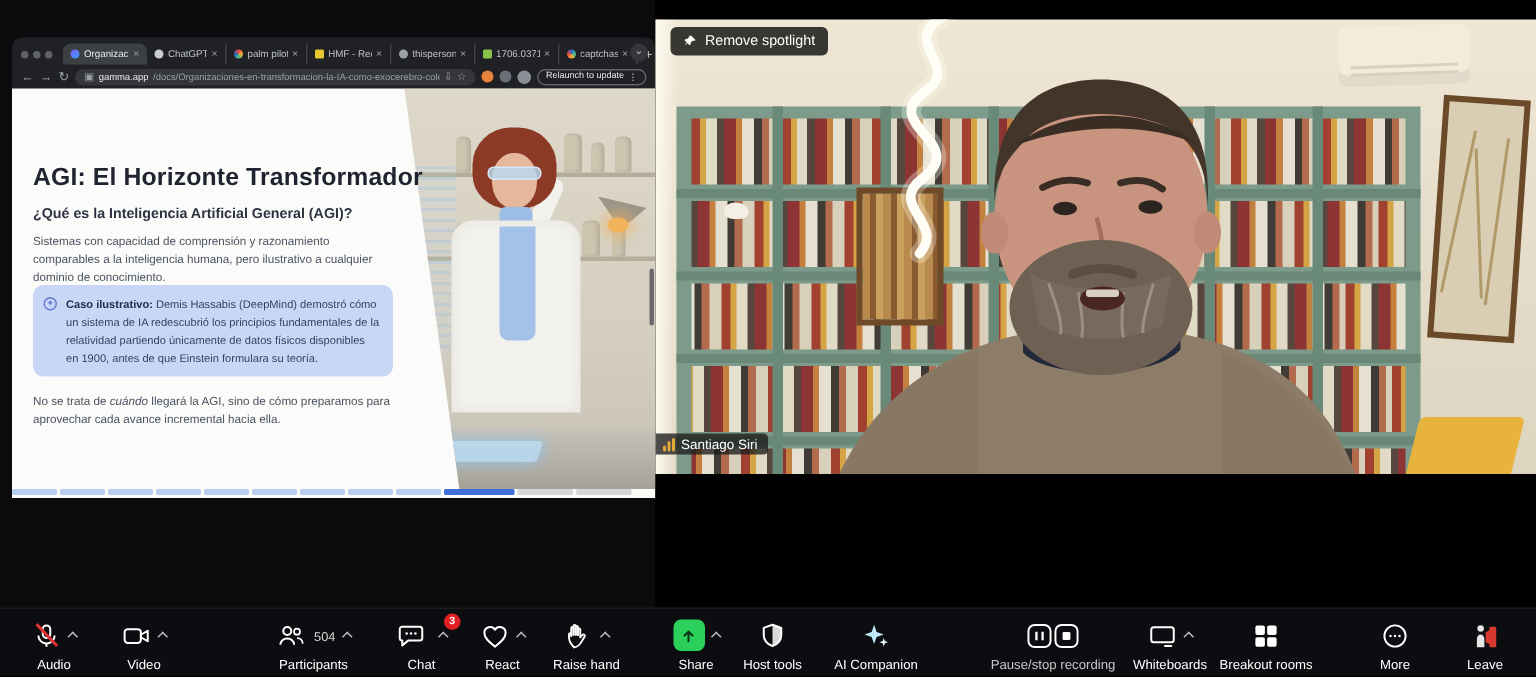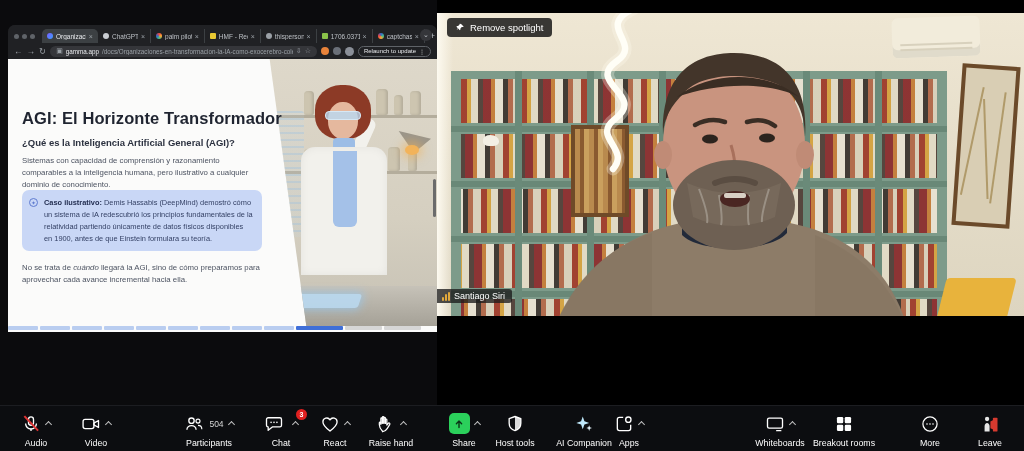--- a/index.html
+++ b/index.html
@@ -414,31 +414,33 @@
     <div class="t-item" style="left:546px;width:76px;">
       <div class="t-top">
         <svg width="20" height="20" viewBox="0 0 24 24">
           <path d="M10.5 3l2 5.7 5.7 2-5.7 2-2 5.7-2-5.7-5.7-2 5.7-2z" fill="#bfe8fa"></path>
           <path d="M18.2 13.5l.9 2.5 2.5.9-2.5.9-.9 2.5-.9-2.5-2.5-.9 2.5-.9z" fill="#e8f8ff"></path>
         </svg>
       </div>
       <div class="t-label">AI Companion</div>
     </div>
 
-    <div class="t-item" style="left:605px;width:48px;">
-      <div class="t-top">
-        <svg width="20" height="20" viewBox="0 0 24 24" fill="none" stroke="#fff" stroke-width="1.6">
-          <path d="M11 4H6.5A2.5 2.5 0 0 0 4 6.5v11A2.5 2.5 0 0 0 6.5 20h11a2.5 2.5 0 0 0 2.5-2.5V13"></path>
-          <circle cx="17.2" cy="6.8" r="3.2"></circle>
-        </svg>
-        <span class="caret"></span>
-      </div>
-      <div class="t-label">Apps</div>
-    </div>
-
+
+    <div class="t-item" style="left:645px;width:114px;">
+      <div class="t-top">
+        <svg width="36" height="20" viewBox="0 0 44 24" fill="none" stroke="#fff" stroke-width="1.6">
+          <rect x="2" y="3" width="18" height="18" rx="5"></rect>
+          <line x1="8.5" y1="8.5" x2="8.5" y2="15.5" stroke-width="1.9"></line>
+          <line x1="13.5" y1="8.5" x2="13.5" y2="15.5" stroke-width="1.9"></line>
+          <rect x="24" y="3" width="18" height="18" rx="5"></rect>
+          <rect x="29.8" y="8.8" width="6.4" height="6.4" rx="1" fill="#fff" stroke="none"></rect>
+        </svg>
+      </div>
+      <div class="t-label dim">Pause/stop recording</div>
+    </div>
 
     <div class="t-item" style="left:742px;width:76px;">
       <div class="t-top">
         <svg width="20" height="20" viewBox="0 0 24 24" fill="none" stroke="#fff" stroke-width="1.6">
           <rect x="3" y="5" width="18" height="12" rx="2"></rect>
           <path d="M14 20h5" stroke-linecap="round"></path>
         </svg>
         <span class="caret"></span>
       </div>
       <div class="t-label">Whiteboards</div>

